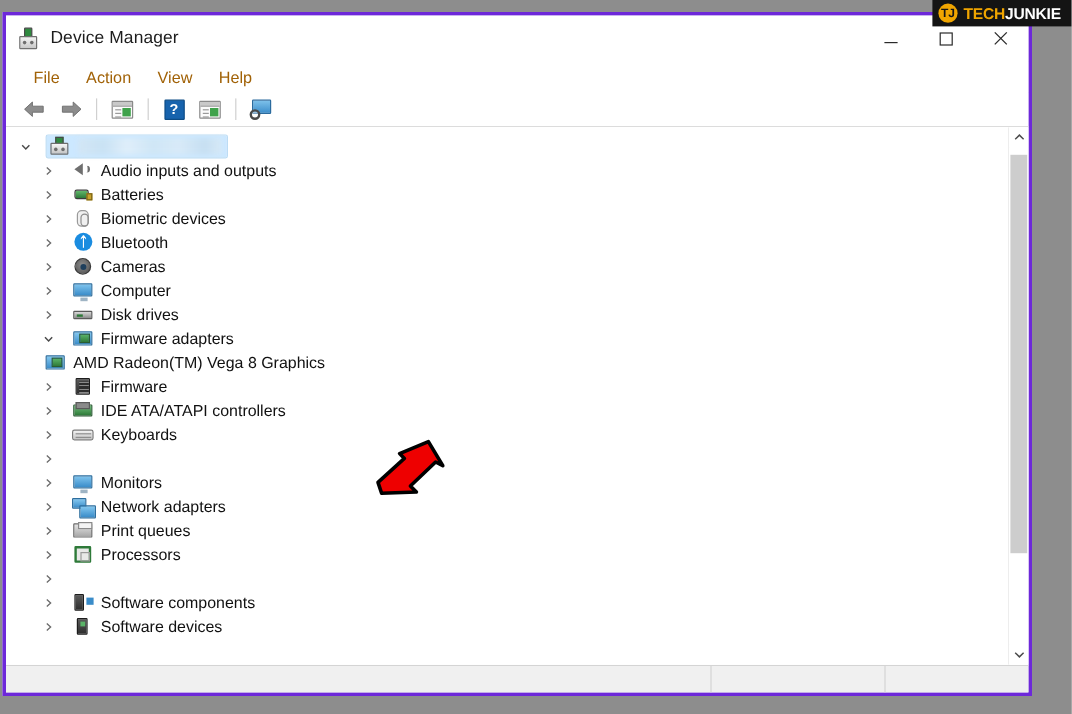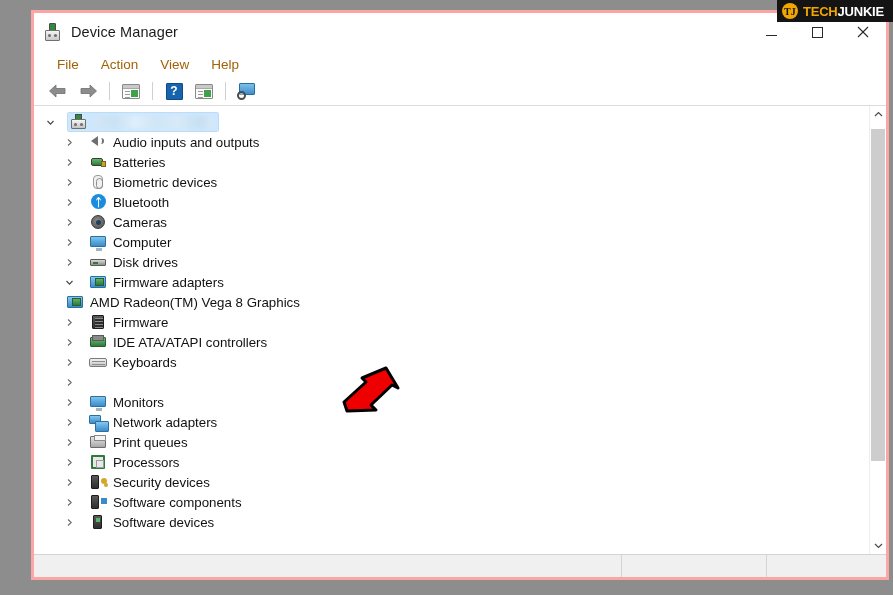--- a/index.html
+++ b/index.html
@@ -16,24 +16,24 @@
   
   #desktop-bg {
     position: absolute;
     inset: 0;
     background: #8d8d8d;
   }
 
   
   #window {
     position: absolute;
-    left: 31px; top: 10px;
+    left: 2px; top: 10px;
     width: 858px; height: 570px;
     background: #ffffff;
-    border: 3px solid #fca5a5;
+    border: 3px solid #6d28d9;
     display: flex;
     flex-direction: column;
   }
 
   
   #titlebar {
     height: 38px;
     background: #ffffff;
     display: flex;
     align-items: center;
@@ -550,21 +550,21 @@
     width: 16px; height: 16px;
     border-radius: 50%;
     background: #f0a500;
     color: #141414;
     font-size: 10px;
     font-weight: bold;
     display: flex;
     align-items: center;
     justify-content: center;
     margin-right: 5px;
-    font-family: Liberation Serif, serif;
+    font-family: Liberation Sans, sans-serif;
   }
   #wm-tech {
     color: #f0a500;
     font-size: 13px;
     font-weight: bold;
     letter-spacing: -0.2px;
   }
   #wm-junkie {
     color: #ffffff;
     font-size: 13px;
@@ -891,26 +891,20 @@
           <span>Processors</span>
         </span>
       </div>
 
       <div class="row lvl1">
         <span class="chev">
           <svg width="9" height="9" viewBox="0 0 9 9">
               <path d="M3 1.5 L6.2 4.5 L3 7.5" fill="none" stroke="#6a6a6a" stroke-width="1.1"></path>
             </svg>
         </span>
-        <span class="label-wrap">
-          <span class="ico">
-              <span class="i-security"></span>
-            </span>
-          <span>Security devices</span>
-        </span>
       </div>
 
       <div class="row lvl1">
         <span class="chev">
           <svg width="9" height="9" viewBox="0 0 9 9">
               <path d="M3 1.5 L6.2 4.5 L3 7.5" fill="none" stroke="#6a6a6a" stroke-width="1.1"></path>
             </svg>
         </span>
         <span class="label-wrap">
           <span class="ico">

